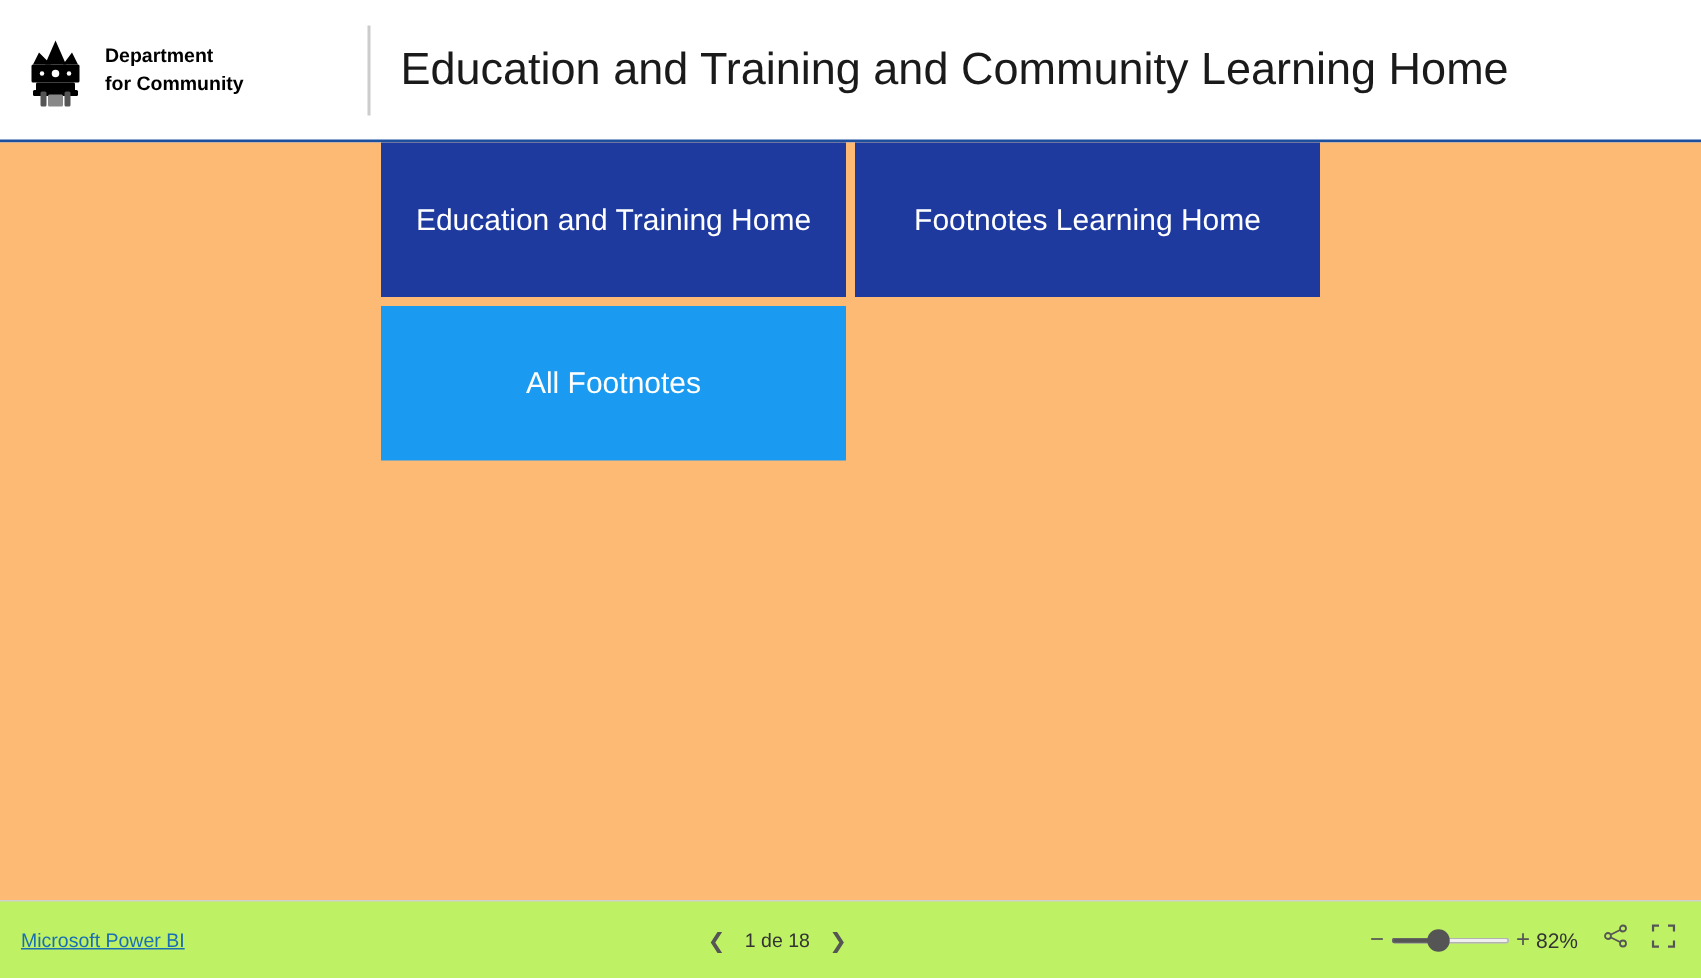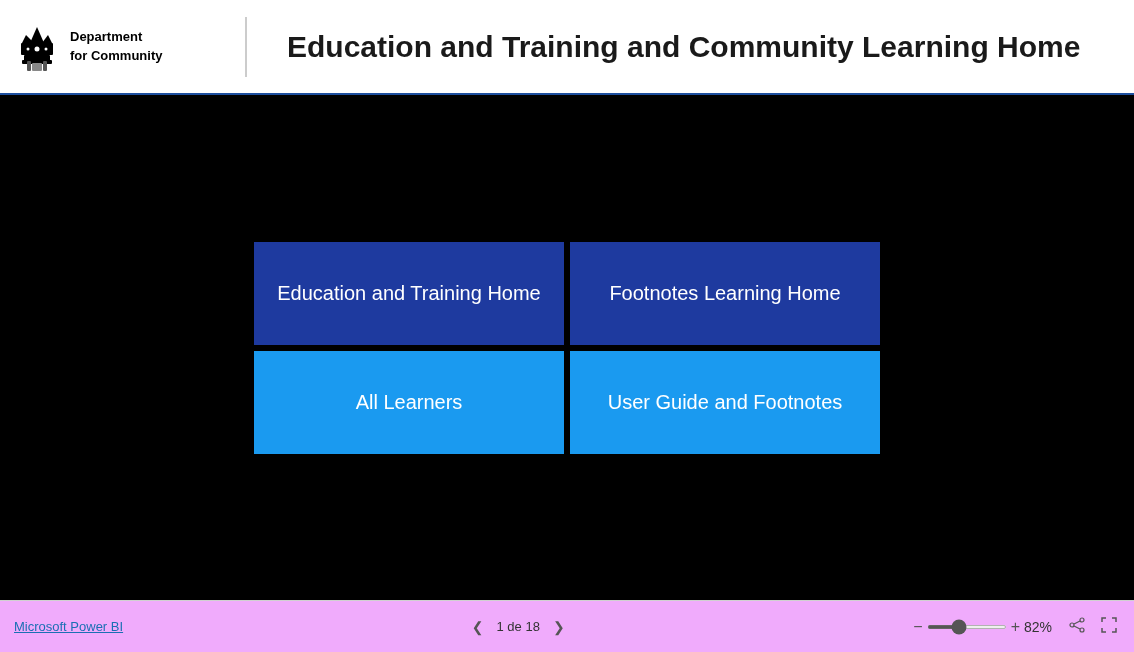--- a/index.html
+++ b/index.html
@@ -30,33 +30,31 @@
       font-weight: 600;
       color: #000;
       line-height: 1.4;
     }
     .page-title-area {
       padding-left: 20px;
       flex: 1;
     }
     .page-title {
       font-size: 30px;
-      font-weight: 700;
+      font-weight: 400;
       color: #1a1a1a;
       line-height: 1.2;
-      margin-left: 20px;
     }
 
     
     .main-content {
       flex: 1;
       display: flex;
-      align-items: center;
       justify-content: center;
-      background: #000000;
+      background: #fdba74;
     }
     .grid-container {
       display: grid;
       grid-template-columns: 310px 310px;
       grid-template-rows: 103px 103px;
       gap: 6px;
     }
     .tile {
       display: flex;
       align-items: center;
@@ -74,21 +72,21 @@
     .tile-dark-blue {
       background-color: #1e3a9f;
     }
     .tile-light-blue {
       background-color: #1a9af0;
     }
 
     
     .footer {
       height: 52px;
-      background: #f0abfc;
+      background: #bef264;
       border-top: 1px solid #d0d0d0;
       display: flex;
       align-items: center;
       justify-content: space-between;
       padding: 0 14px;
       flex-shrink: 0;
     }
     .footer-left {
       font-size: 13px;
     }
@@ -195,26 +193,23 @@
 
     <button class="tile tile-dark-blue">
       <span>Education and Training Home</span>
     </button>
 
     <button class="tile tile-dark-blue">
       <span>Footnotes Learning Home</span>
     </button>
 
     <button class="tile tile-light-blue">
-      <span>All Learners</span>
-    </button>
-
-    <button class="tile tile-light-blue">
-      <span>User Guide and Footnotes</span>
-    </button>
+      <span>All Footnotes</span>
+    </button>
+
 
   </div>
 </div>
 
 <div class="footer">
   <div class="footer-left">
     <a>Microsoft Power BI</a>
   </div>
 
   <div class="footer-center">

